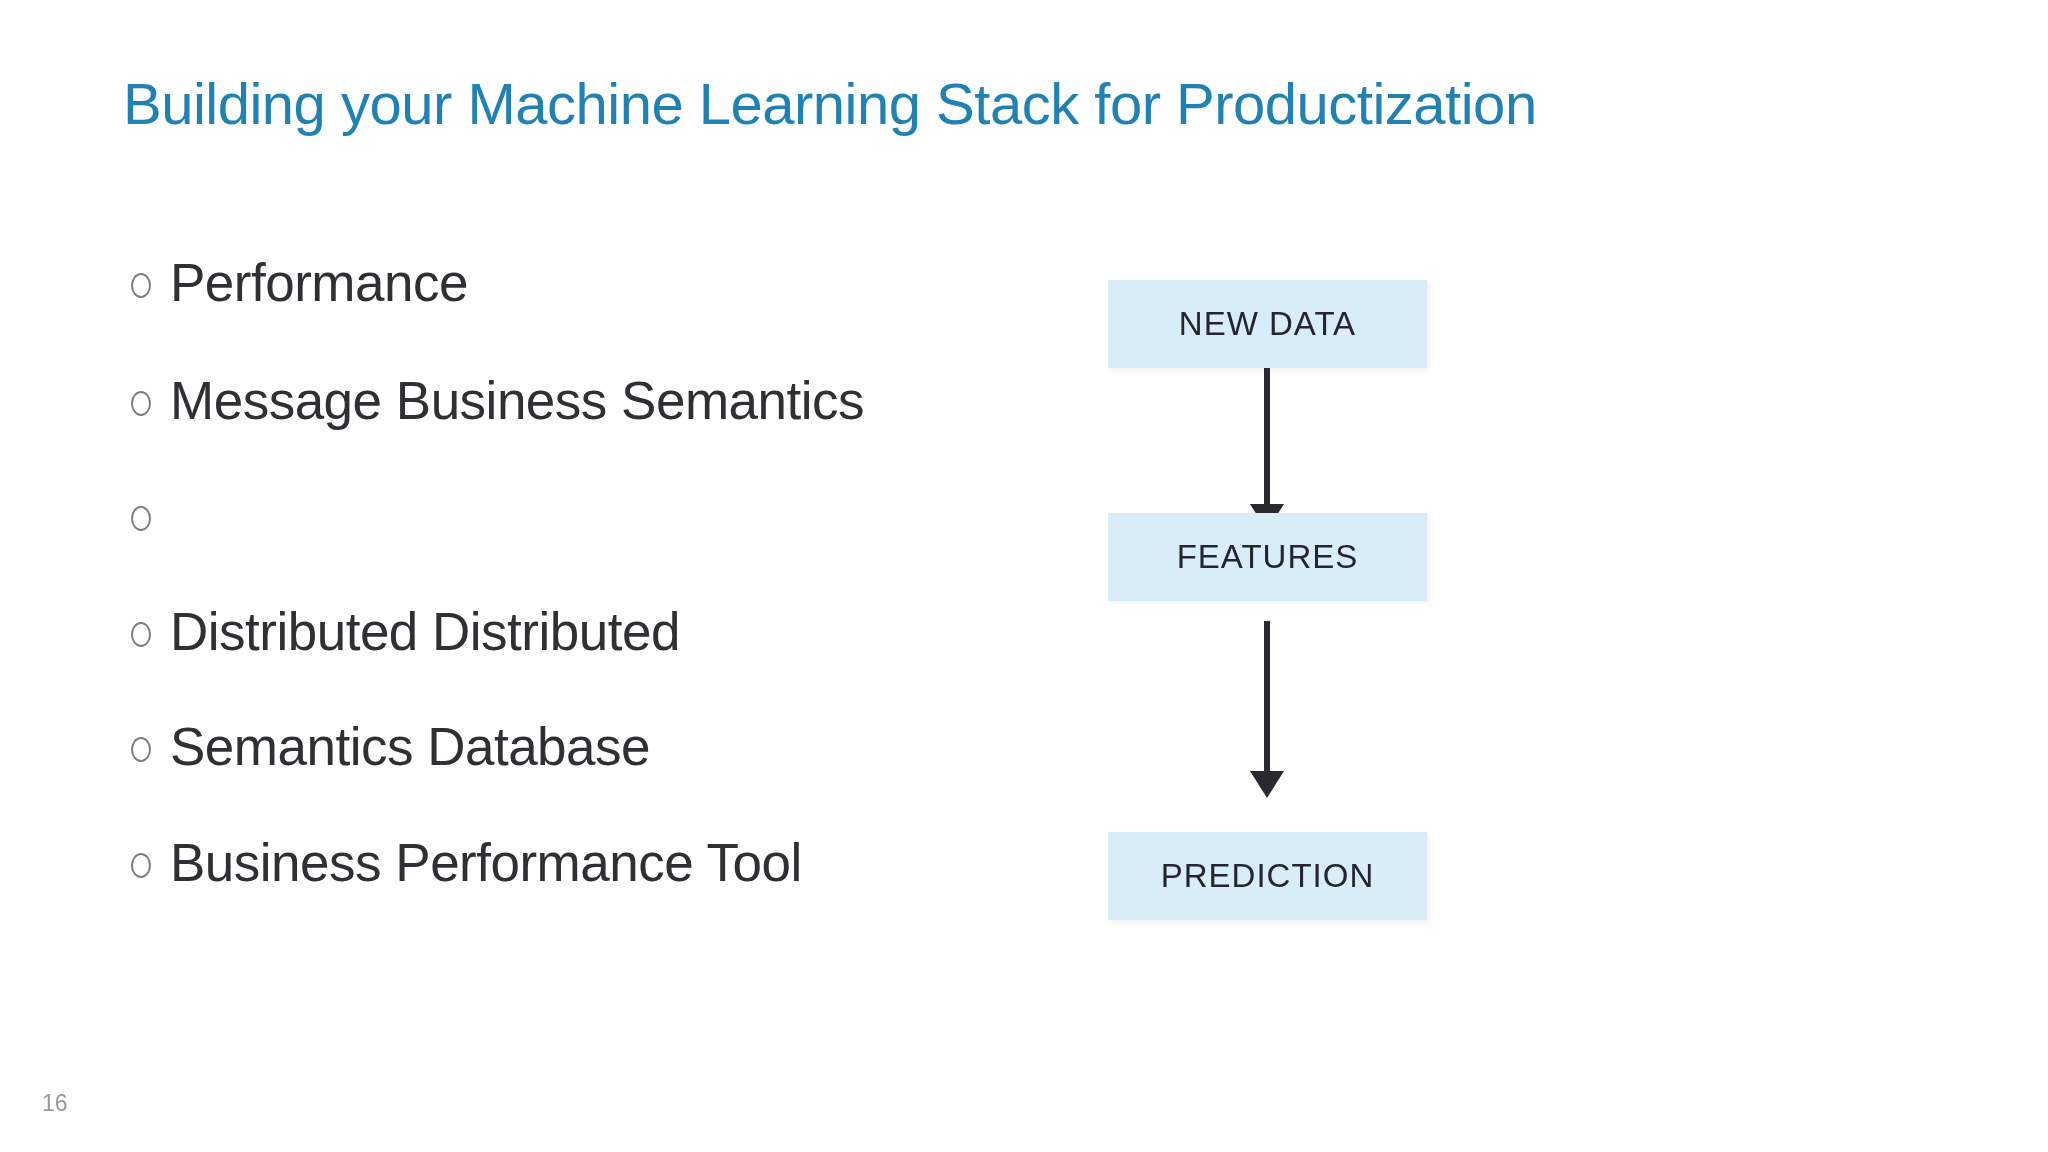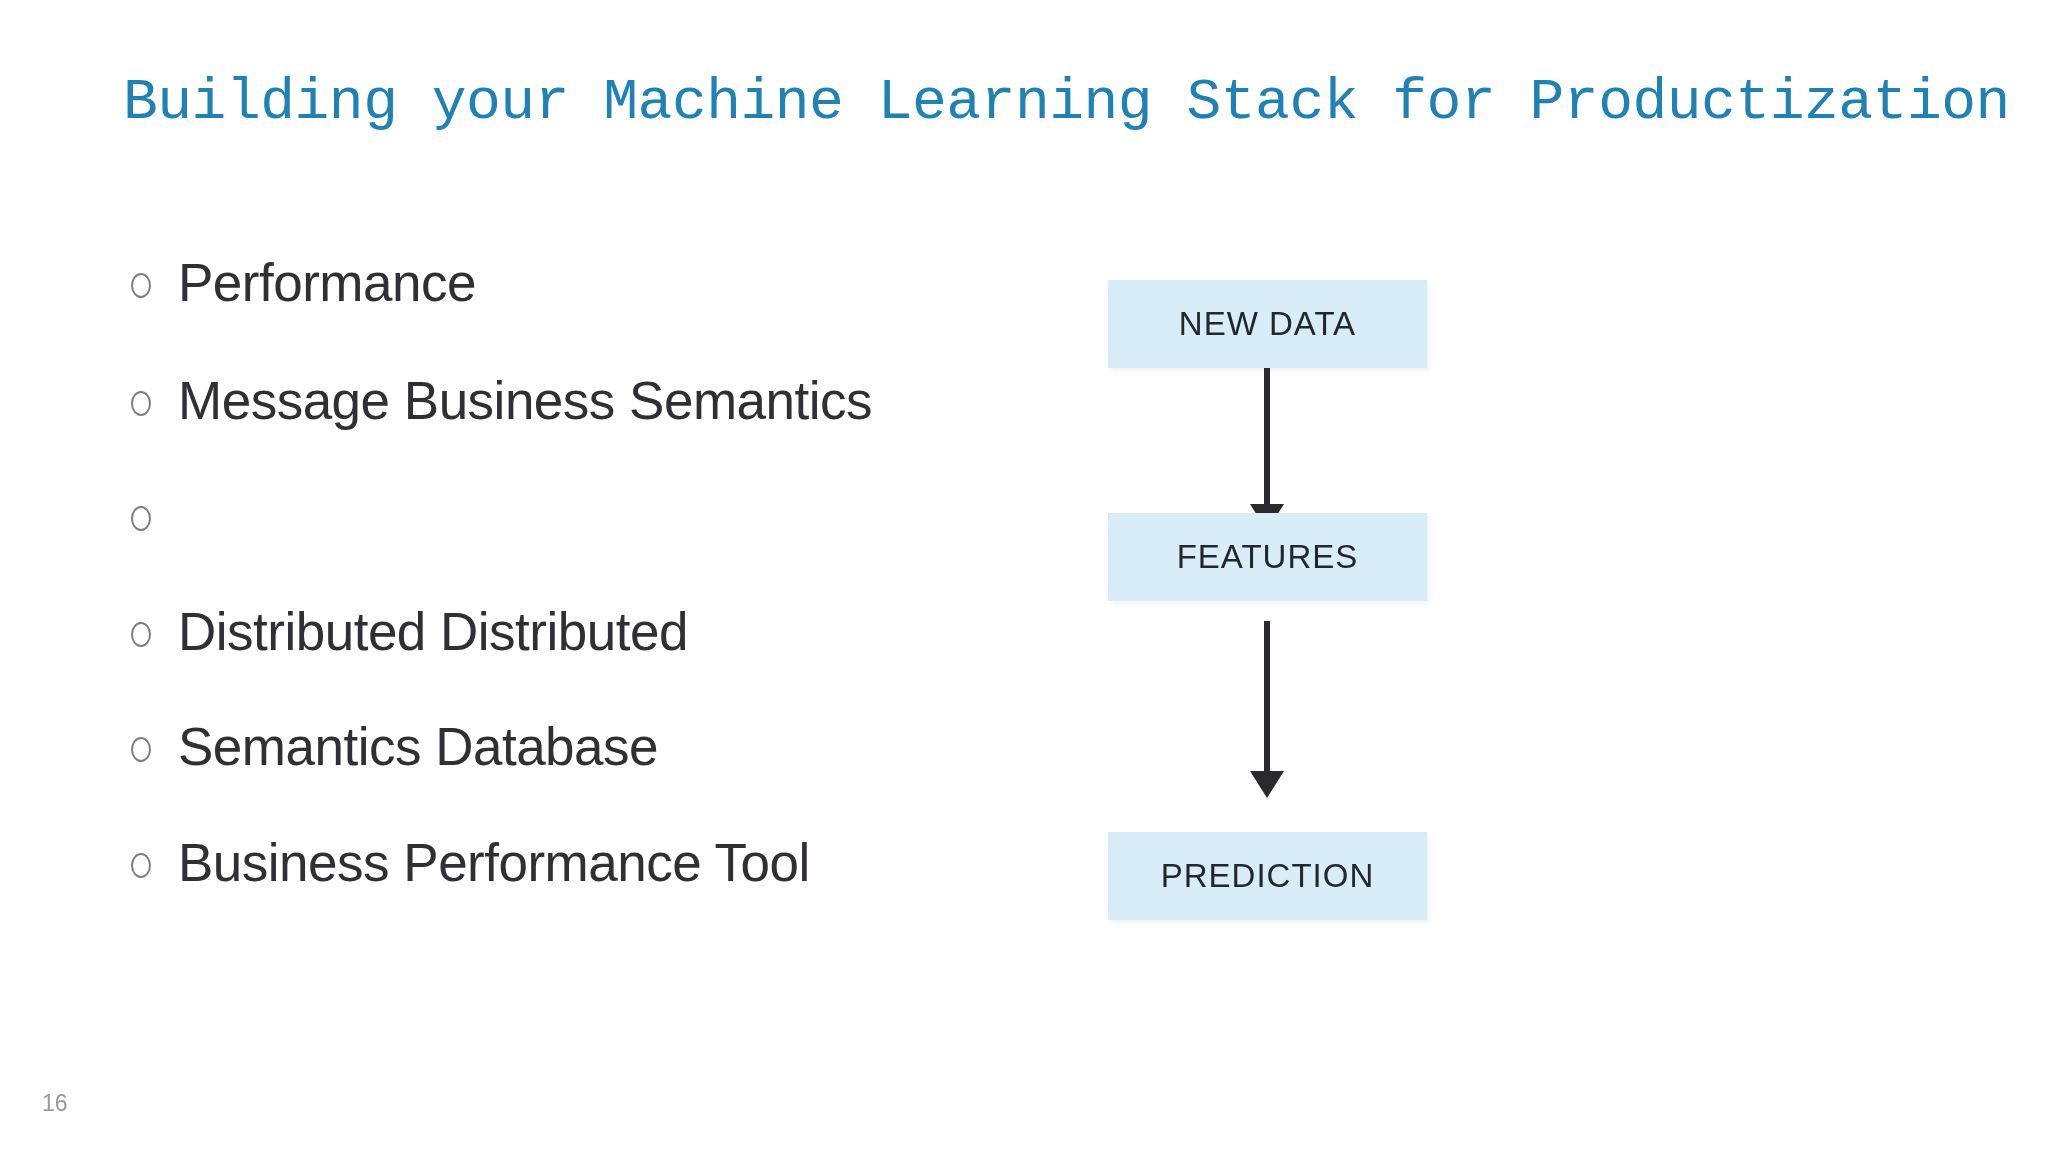--- a/index.html
+++ b/index.html
@@ -19,27 +19,26 @@
     font-family:"Liberation Sans","DejaVu Sans",sans-serif;
     overflow:hidden;
   }
   .slide{position:absolute;left:0;top:0;width:2048px;height:1152px;background:var(--color-bg);}
 
   .title{
     position:absolute;left:123px;top:70px;margin:0;
     font-size:58px;font-weight:400;letter-spacing:-0.5px;
     color:var(--color-title);
     white-space:nowrap;
-    font-family:Liberation Mono, monospace;
   }
 
   .bullet-list{list-style:none;margin:0;padding:0;}
   .bullet-row{
     position:absolute;left:131px;height:62px;
-    display:flex;align-items:center;gap:27px;text-align:right;
+    display:flex;align-items:center;gap:19px;text-align:right;
   }
   .bullet{
     flex:0 0 auto;
     width:20px;height:25px;
     border:2px solid var(--color-bullet);
     border-radius:50%;
     box-sizing:border-box;
     margin-top:6px;
   }
   .bullet-label{

